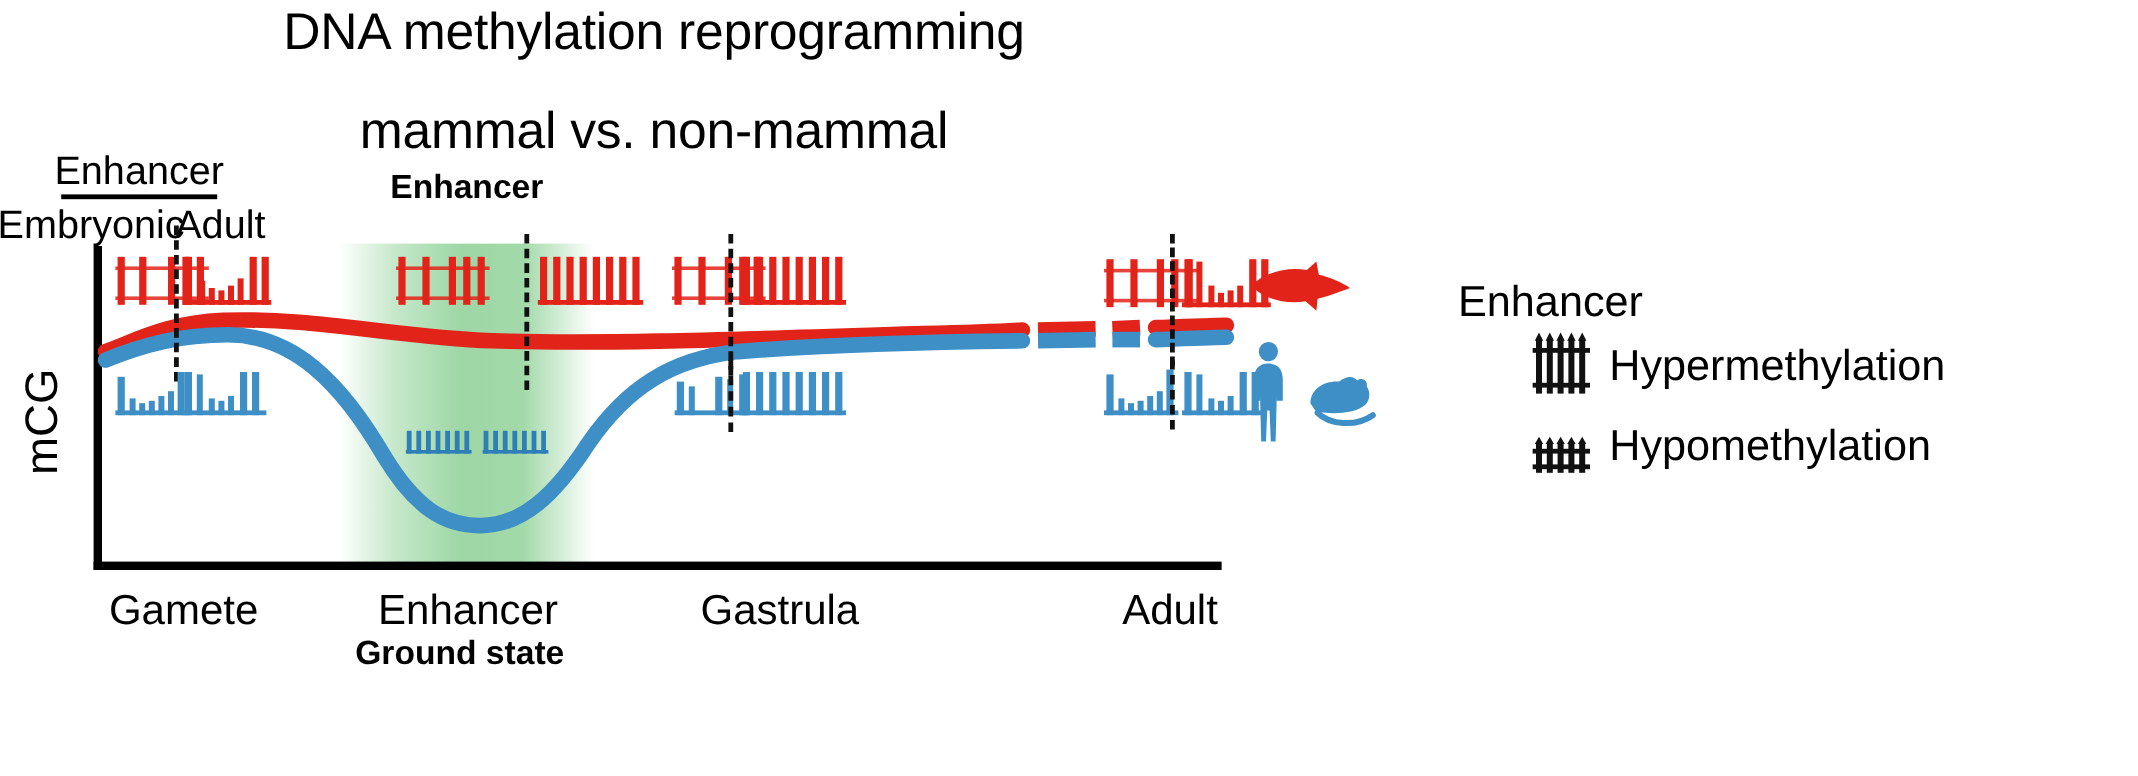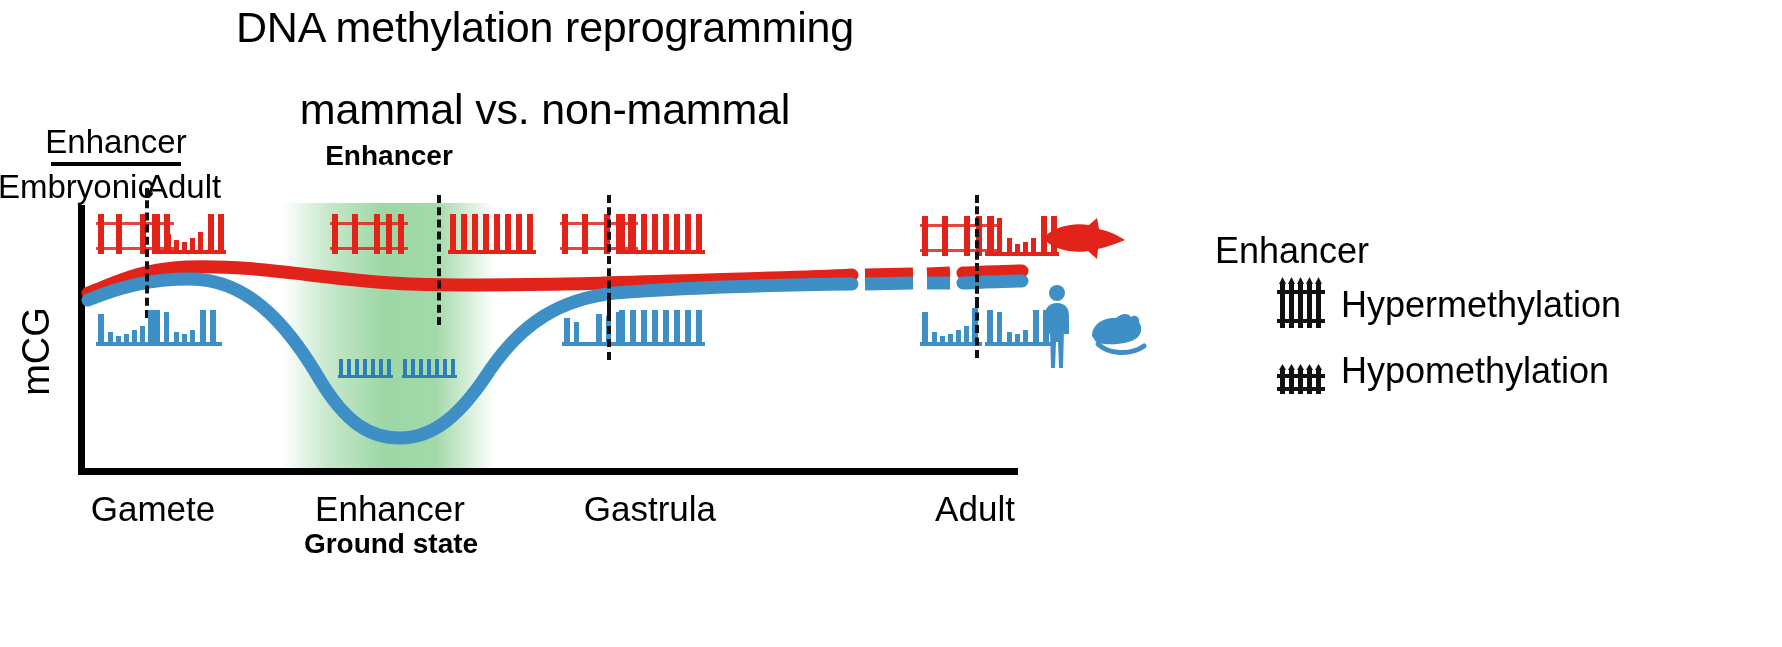--- a/index.html
+++ b/index.html
@@ -49,21 +49,21 @@
     left:268px;top:140px;width:242px;text-align:center;
     font-size:28px;line-height:32px;font-weight:bold;
   }
 
   
   .xlab{font-size:35px;text-align:center;top:478px;margin-top:11px;}
   #xlab-gamete{left:68px;width:170px;}
   #xlab-blastula{left:300px;width:180px;}
   #xlab-gastrula{left:532px;width:184px;text-align:right;}
   #xlab-adult{left:885px;width:180px;}
-  #ground-state{left:296px;top:528px;width:190px;text-align:center;
+  #ground-state{left:296px;top:528px;width:190px;
     font-size:28px;font-weight:bold;}
 
   
   .vsep{width:0;border-left:4px dashed #111;}
 
   
   #legend{left:1215px;top:230px;width:560px;}
   #legend .lgd-title{font-size:36px;line-height:42px;}
   .lgd-row{display:flex;align-items:center;height:66px;margin-left:62px;}
   .lgd-row .lgd-text{font-size:36px;margin-left:16px;white-space:nowrap;}

